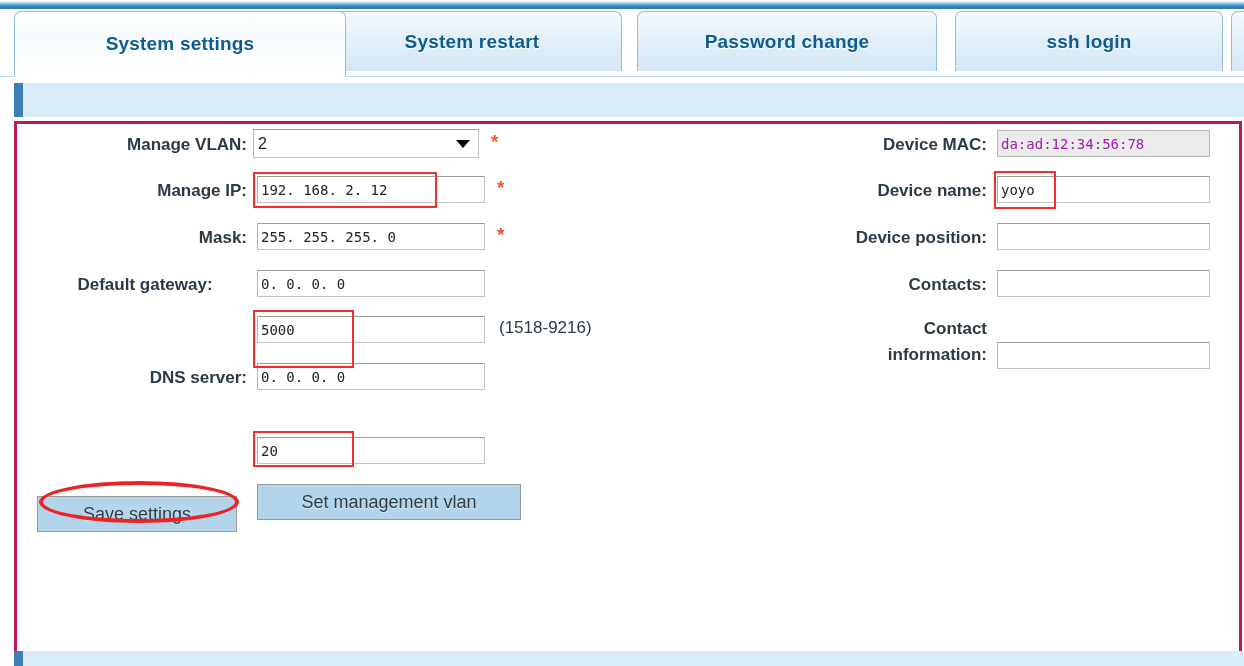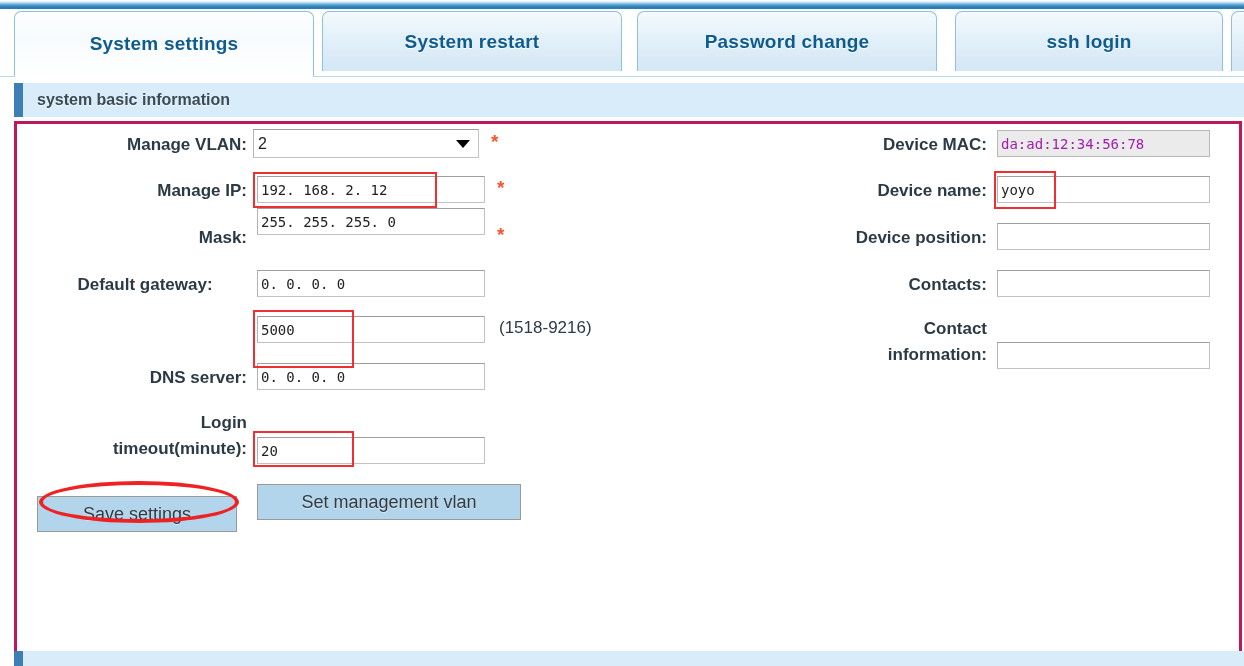--- a/index.html
+++ b/index.html
@@ -233,79 +233,74 @@
     height: 22px;
     background: #3d7fb4;
   }
 </style>
 </head>
 <body>
 
 <div class="top-strip"></div>
 
 <div class="tabbar">
-  <div class="tab active" style="left:14px;  width:300px;">
+  <div class="tab active" style="left:14px;  width:332px;">
     <span>System settings</span>
   </div>
   <div class="tab" style="left:322px; width:300px;">
     <span>System restart</span>
   </div>
   <div class="tab" style="left:955px; width:268px;">
     <span>ssh login</span>
   </div>
   <div class="tab" style="left:637px; width:300px;">
     <span>Password change</span>
   </div>
   <div class="tab partial" style="left:1231px; width:60px;">
     <span></span>
   </div>
 </div>
 
 <div class="page">
 
   <div class="section-head" style="top:6px;">
     <div class="marker"></div>
-    <div class="s-title">system basic information</div>
   </div>
 
   <div class="panel">
     <div class="form">
 
       <div class="lbl" style="left:40px; top:11px; width:190px;">Manage VLAN:</div>
       <div class="sel-wrap" style="left:236px; top:5px; width:226px; height:29px;">
         <select class="fld" style="left:0; top:0; width:226px; height:29px; position:absolute;">
           <option>2</option>
         </select>
         <div class="sel-arrow"></div>
       </div>
       <div class="req" style="left:474px; top:8px;">*</div>
 
       <div class="lbl" style="left:40px; top:57px; width:190px;">Manage IP:</div>
       <input class="fld" type="text" style="left: 240px; top: 52px; width: 228px;" value="192. 168. 2. 12">
       <div class="req" style="left:480px; top:54px;">*</div>
       <div class="anno-box" style="left:236px; top:48px; width:184px; height:36px;"></div>
 
       <div class="lbl" style="left:40px; top:104px; width:190px;">Mask:</div>
-      <input class="fld" type="text" style="left: 240px; top: 84px; width: 228px;" value="255. 255. 255. 0">
+      <input class="fld" type="text" style="left: 240px; top: 99px; width: 228px;" value="255. 255. 255. 0">
       <div class="req" style="left:480px; top:101px;">*</div>
 
       <div class="lbl" style="left:26px; top:151px; width:204px;text-align:center;">Default gateway:</div>
       <input class="fld" type="text" style="left: 240px; top: 146px; width: 228px;" value="0. 0. 0. 0">
 
       <input class="fld" type="text" style="left: 240px; top: 192px; width: 228px;" value="5000">
       <div class="hint" style="left:482px; top:194px;">(1518-9216)</div>
       <div class="anno-box" style="left:236px; top:186px; width:101px; height:58px;"></div>
 
       <div class="lbl" style="left:40px; top:244px; width:190px;">DNS server:</div>
       <input class="fld" type="text" style="left: 240px; top: 239px; width: 228px;" value="0. 0. 0. 0">
 
-      <div class="lbl two-line" style="left:22px; top:286px; width:208px;">
-        <span>Login</span><br>
-        <span>timeout(minute):</span>
-      </div>
       <input class="fld" type="text" style="left: 240px; top: 313px; width: 228px;" value="20">
       <div class="anno-box" style="left:236px; top:307px; width:101px; height:36px;"></div>
 
       <div class="lbl" style="left:760px; top:11px; width:210px;">Device MAC:</div>
       <input class="fld disabled" type="text" disabled="" style="left: 980px; top: 6px; width: 213px;" value="da:ad:12:34:56:78">
 
       <div class="lbl" style="left:760px; top:57px; width:210px;">Device name:</div>
       <input class="fld" type="text" style="left: 980px; top: 52px; width: 213px;" value="yoyo">
       <div class="anno-box" style="left:977px; top:47px; width:62px; height:38px;"></div>
 

